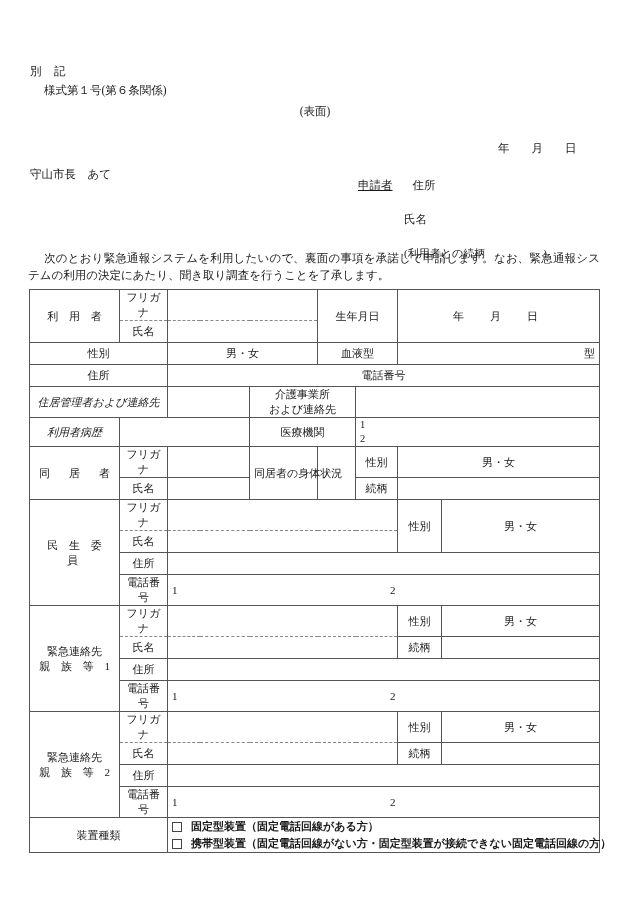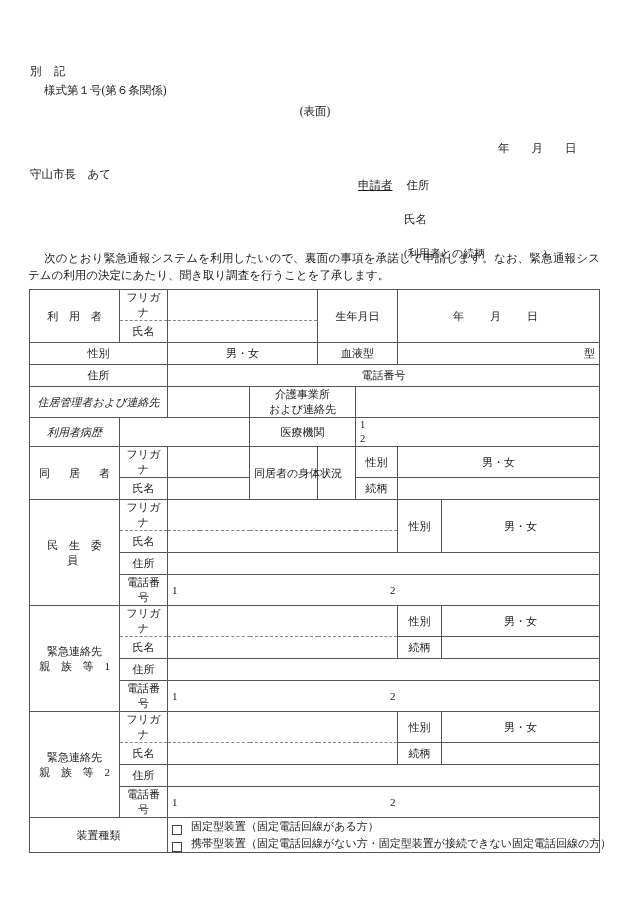--- a/index.html
+++ b/index.html
@@ -65,21 +65,21 @@
     left: 30px;
     top: 167px;
     font-size: 11.5px;
   }
   .hdr-applicant {
     position: absolute;
     left: 358px;
     top: 178px;
     font-size: 11.5px;
   }
-  .hdr-applicant .lbl { margin-right: 14px; text-decoration: underline; }
+  .hdr-applicant .lbl { margin-right: 20px; text-decoration: underline; }
   .hdr-shimei {
     position: absolute;
     left: 404px;
     top: 212px;
     font-size: 11.5px;
   }
   .hdr-zokugara {
     position: absolute;
     left: 404px;
     top: 246px;
@@ -139,23 +139,24 @@
     line-height: 14px;
     font-size: 10.5px;
     text-align: left;
     padding-left: 5px;
   }
   .tel-row .t2 { display: inline-block; width: 218px; }
   .kata-cell { text-align: right; padding-right: 26px; }
 
   .chk-line {
     display: flex;
-    align-items: flex-end;
+    align-items: center;
     line-height: 17px;
     white-space: nowrap;
+    font-weight: bold;
   }
   .chk-box {
     display: inline-block;
     width: 8px;
     height: 8px;
     border: 1px solid #444;
     margin-right: 9px;
     flex: none;
   }
   .device-cell {

